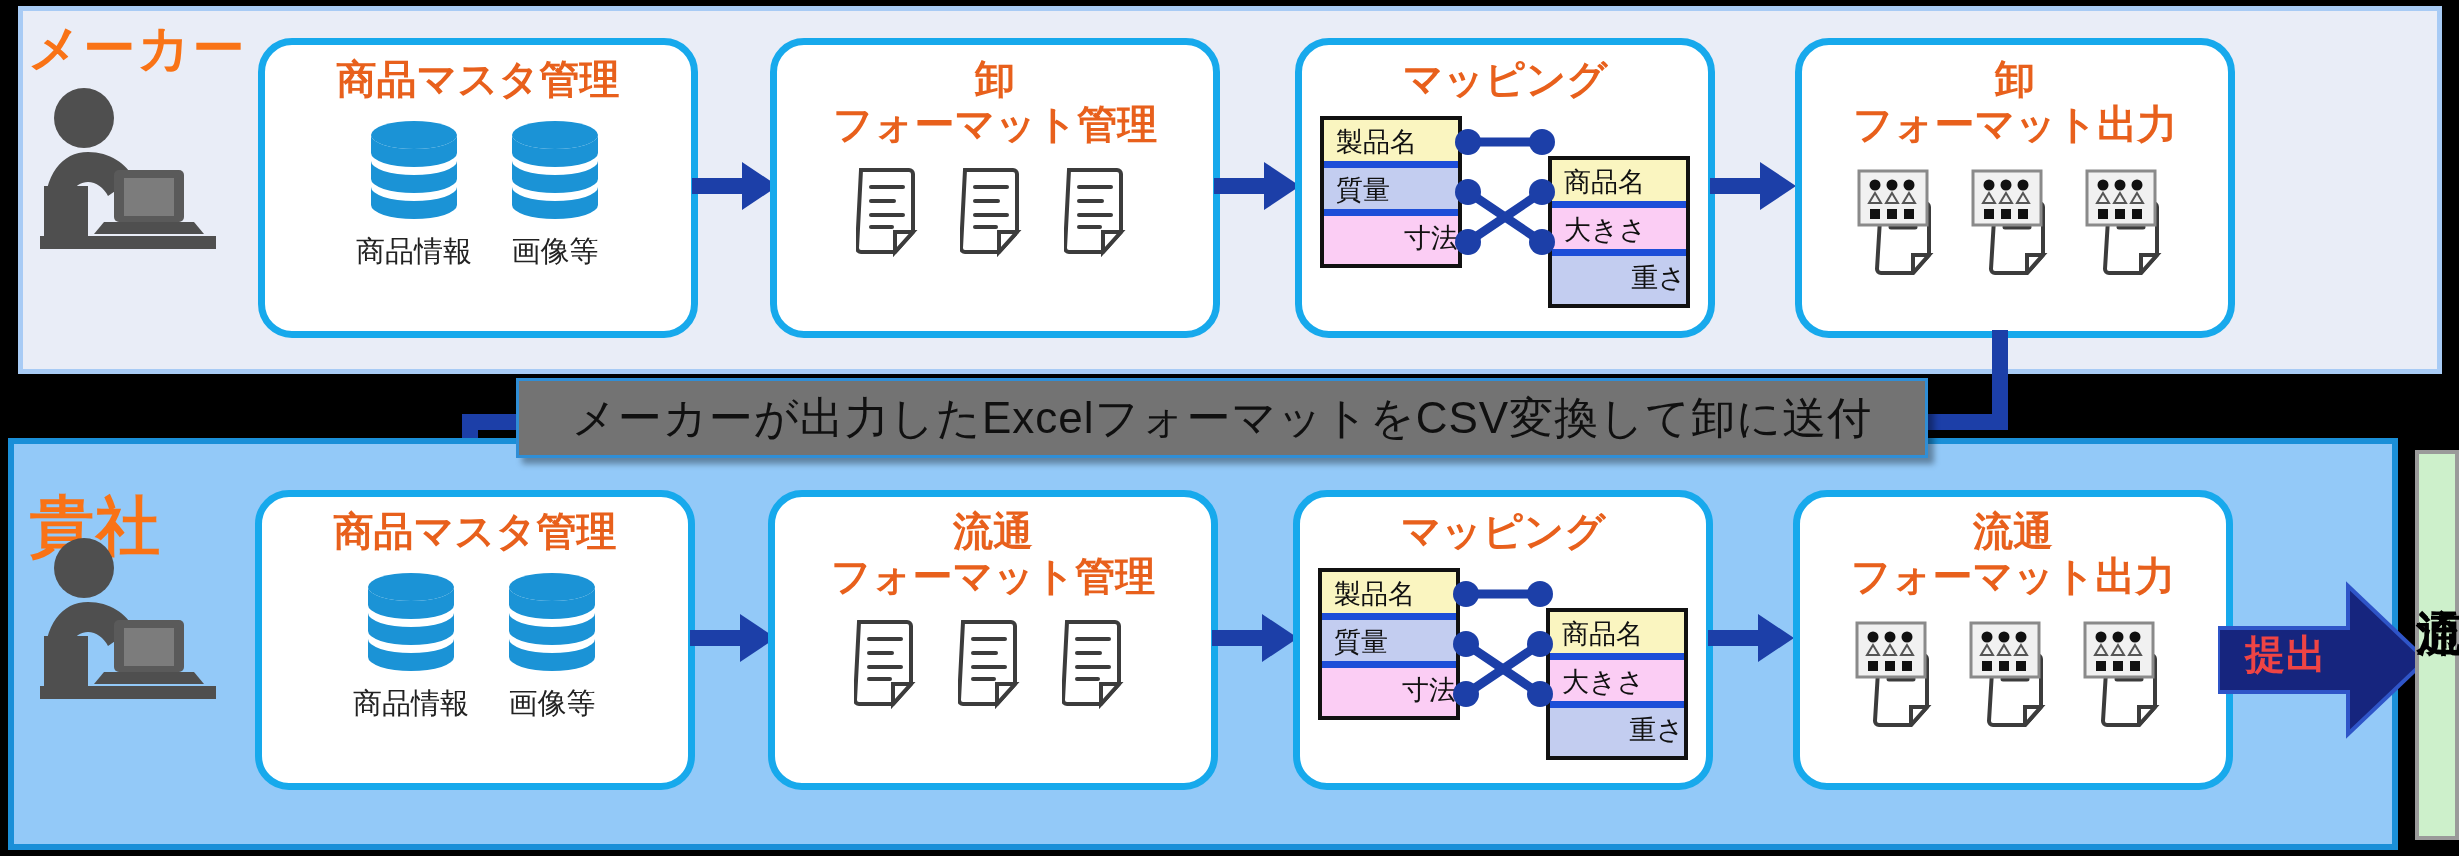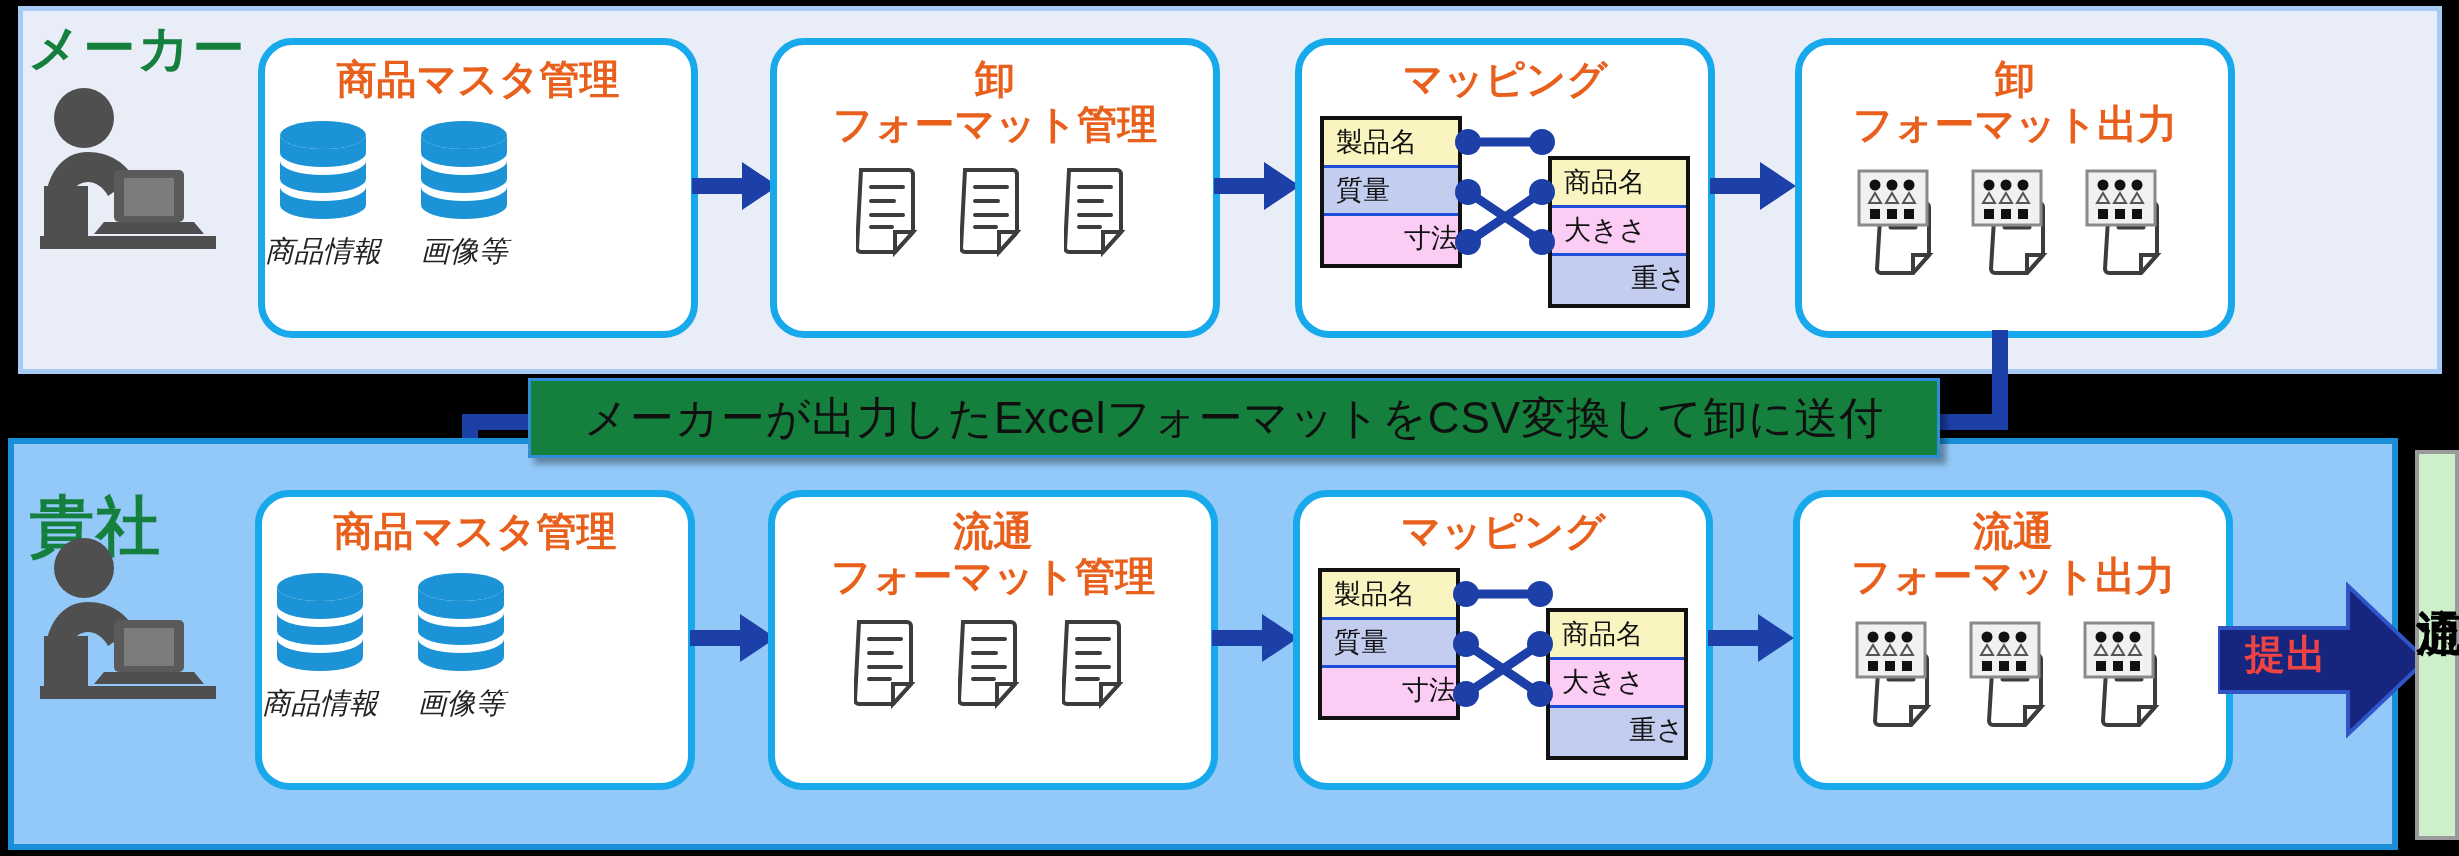--- a/index.html
+++ b/index.html
@@ -25,21 +25,21 @@
   }
   #panel-ryutsu {
     left: 2415px; top: 450px; width: 44px; height: 390px;
     background: #cdf0cb;
     border: 4px solid #9a9a9a;
   }
 
   .panel-label {
     position: absolute;
     font-weight: bold;
-    color: #15803d;
+    color: #f97316;
     letter-spacing: 2px;
     white-space: nowrap;
   }
   #label-maker { left: 28px; top: 14px; font-size: 52px; }
   #label-yours { left: 30px; top: 483px; font-size: 64px; }
 
   
   .vert-text {
     position: absolute;
     left: 2419px; top: 570px;
@@ -80,23 +80,22 @@
   #card-t3 { left: 1295px; top: 38px; width: 420px; height: 300px; }
   #card-t4 { left: 1795px; top: 38px; width: 440px; height: 300px; }
   
   #card-b1 { left: 255px; top: 490px; width: 440px; height: 300px; }
   #card-b2 { left: 768px; top: 490px; width: 450px; height: 300px; }
   #card-b3 { left: 1293px; top: 490px; width: 420px; height: 300px; }
   #card-b4 { left: 1793px; top: 490px; width: 440px; height: 300px; }
 
   
   .db-group {
-    display: flex; gap: 38px;
+    display: flex; justify-content: center; gap: 38px;
     margin-top: 18px;
-    font-style: italic;
   }
   .db-item { text-align: center; }
   .db-caption { font-size: 29px; color: #222; margin-top: 4px; }
 
   
   .doc-group { display: flex; justify-content: center; gap: 34px; margin-top: 18px; }
 
   
   .map-wrap {
     position: relative;
@@ -106,21 +105,21 @@
   .map-col {
     position: absolute; top: 0; width: 142px;
     border: 4px solid #111;
   }
   .map-col.left { left: 0; }
   .map-col.right { right: 0; margin-top: 40px; }
   .map-cell {
     height: 48px; line-height: 44px;
     font-size: 27px; color: #111;
     padding-left: 12px;
-    border-bottom: 3px solid #1d4ed8;
+    border-bottom: 7px solid #1d4ed8;
     overflow: hidden; white-space: nowrap;
   }
   .map-cell:last-child { border-bottom: none; text-align: right; }
   .map-svg { position: absolute; left: 0; top: 0; width: 370px; height: 152px; }
 
   
   .out-group { display: flex; justify-content: center; gap: 18px; margin-top: 20px; }
 
   
   .arrow-h { position: absolute; width: 86px; height: 52px; }
@@ -139,23 +138,23 @@
     letter-spacing: 1px; white-space: nowrap;
     z-index: 5;
   }
 
   
   #connector { position: absolute; left: 0px; top: 330px; width: 2459px; height: 180px; }
 
   
   #callout {
     position: absolute;
-    left: 528px; top: 378px;
+    left: 516px; top: 378px;
     width: 1412px; height: 80px;
-    background: #15803d;
+    background: #737373;
     border: 3px solid #2f8ed6;
     box-shadow: 6px 6px 6px rgba(0,0,0,0.35);
     display: flex; align-items: center; justify-content: center;
     z-index: 20;
   }
   #callout-text {
     font-size: 44px; color: #101010; letter-spacing: 1px; white-space: nowrap;
   }
 </style>
 </head>

